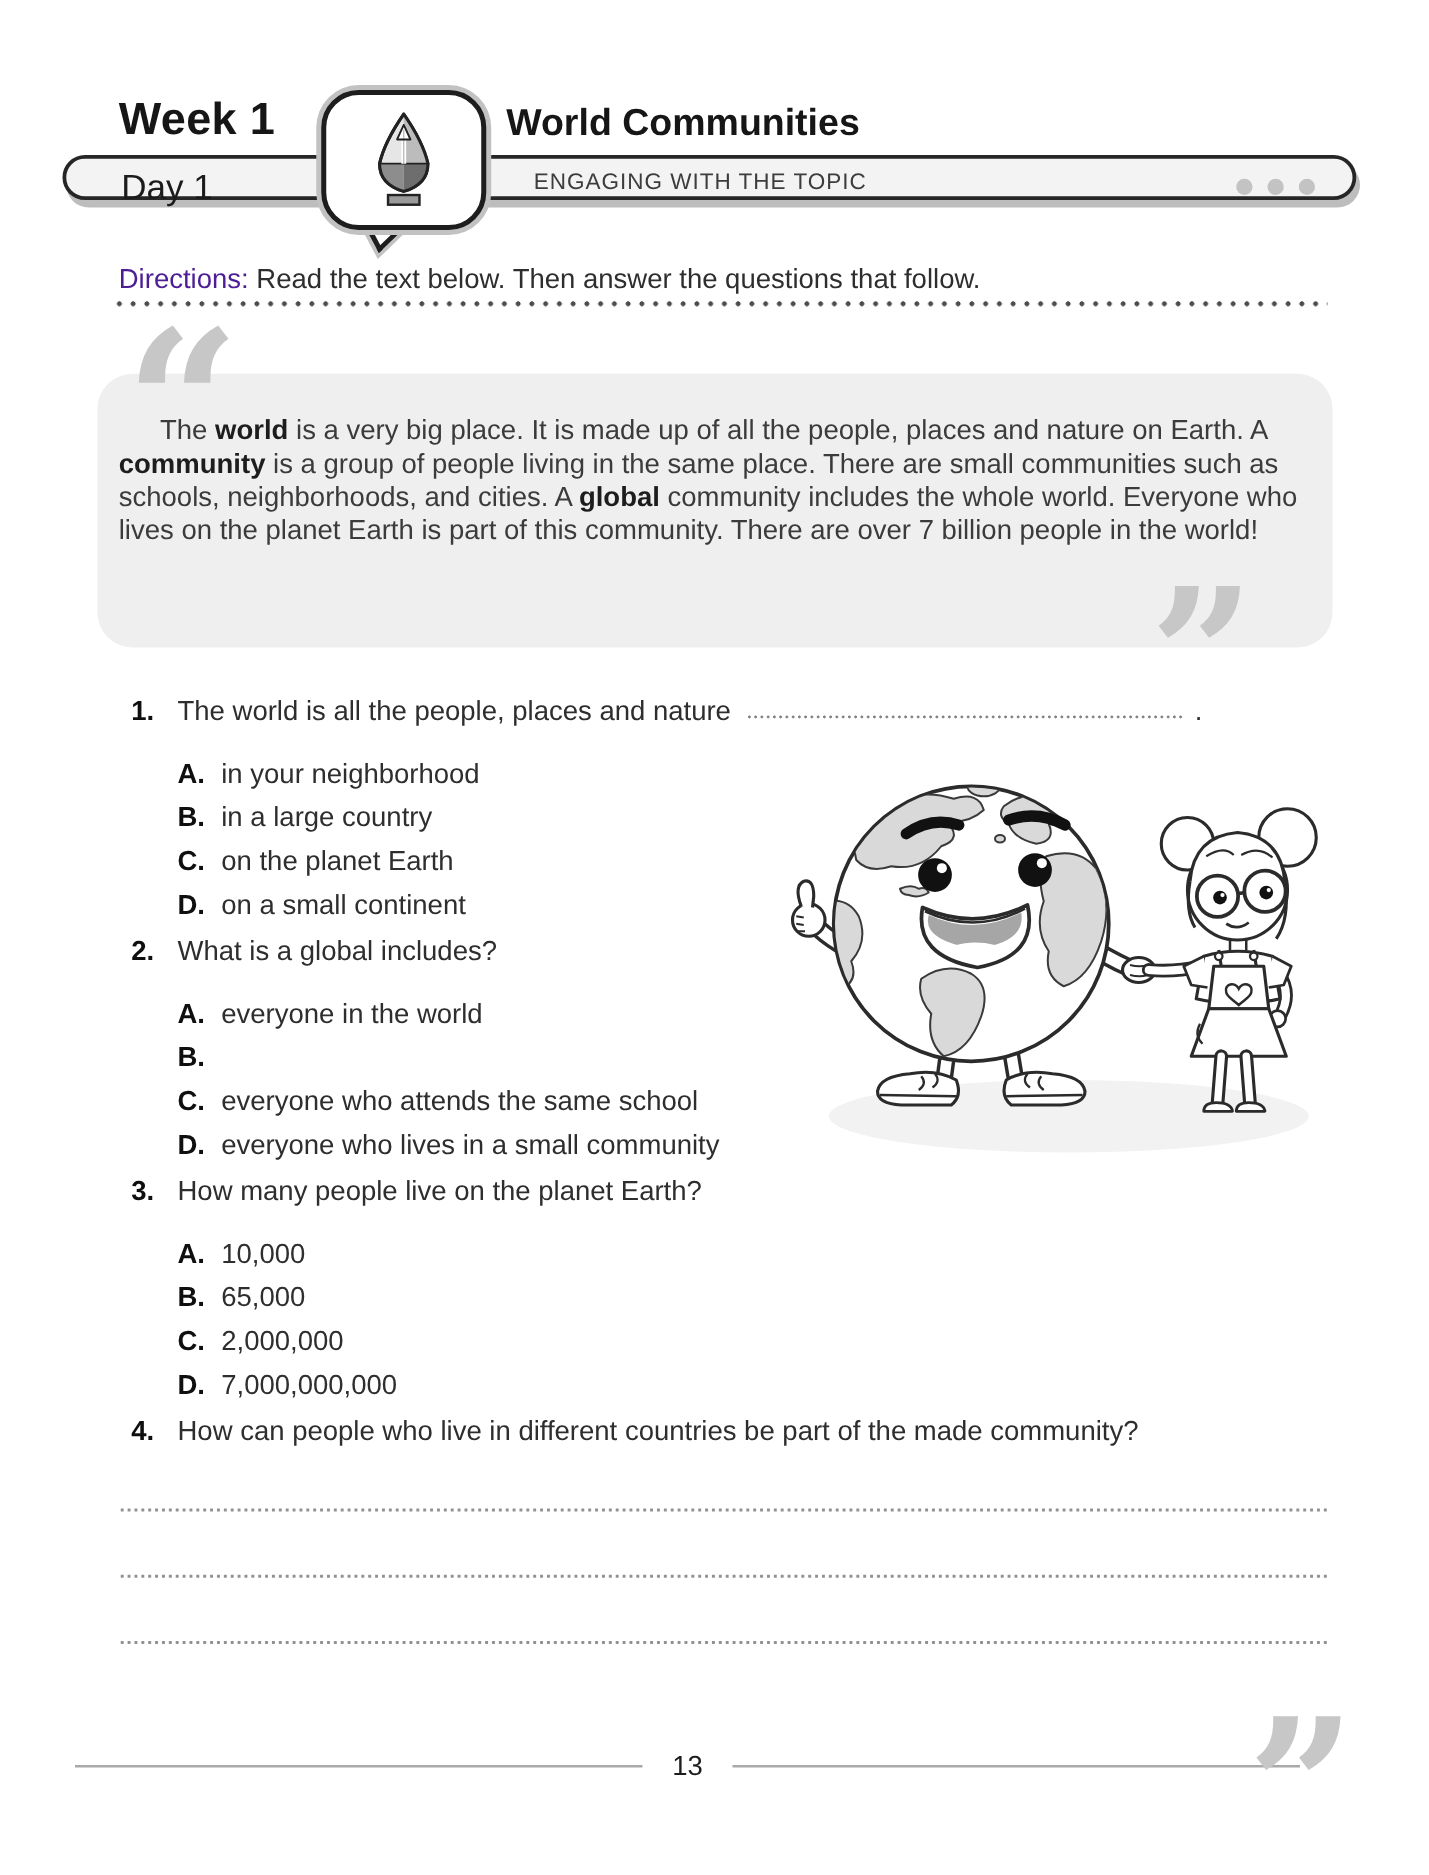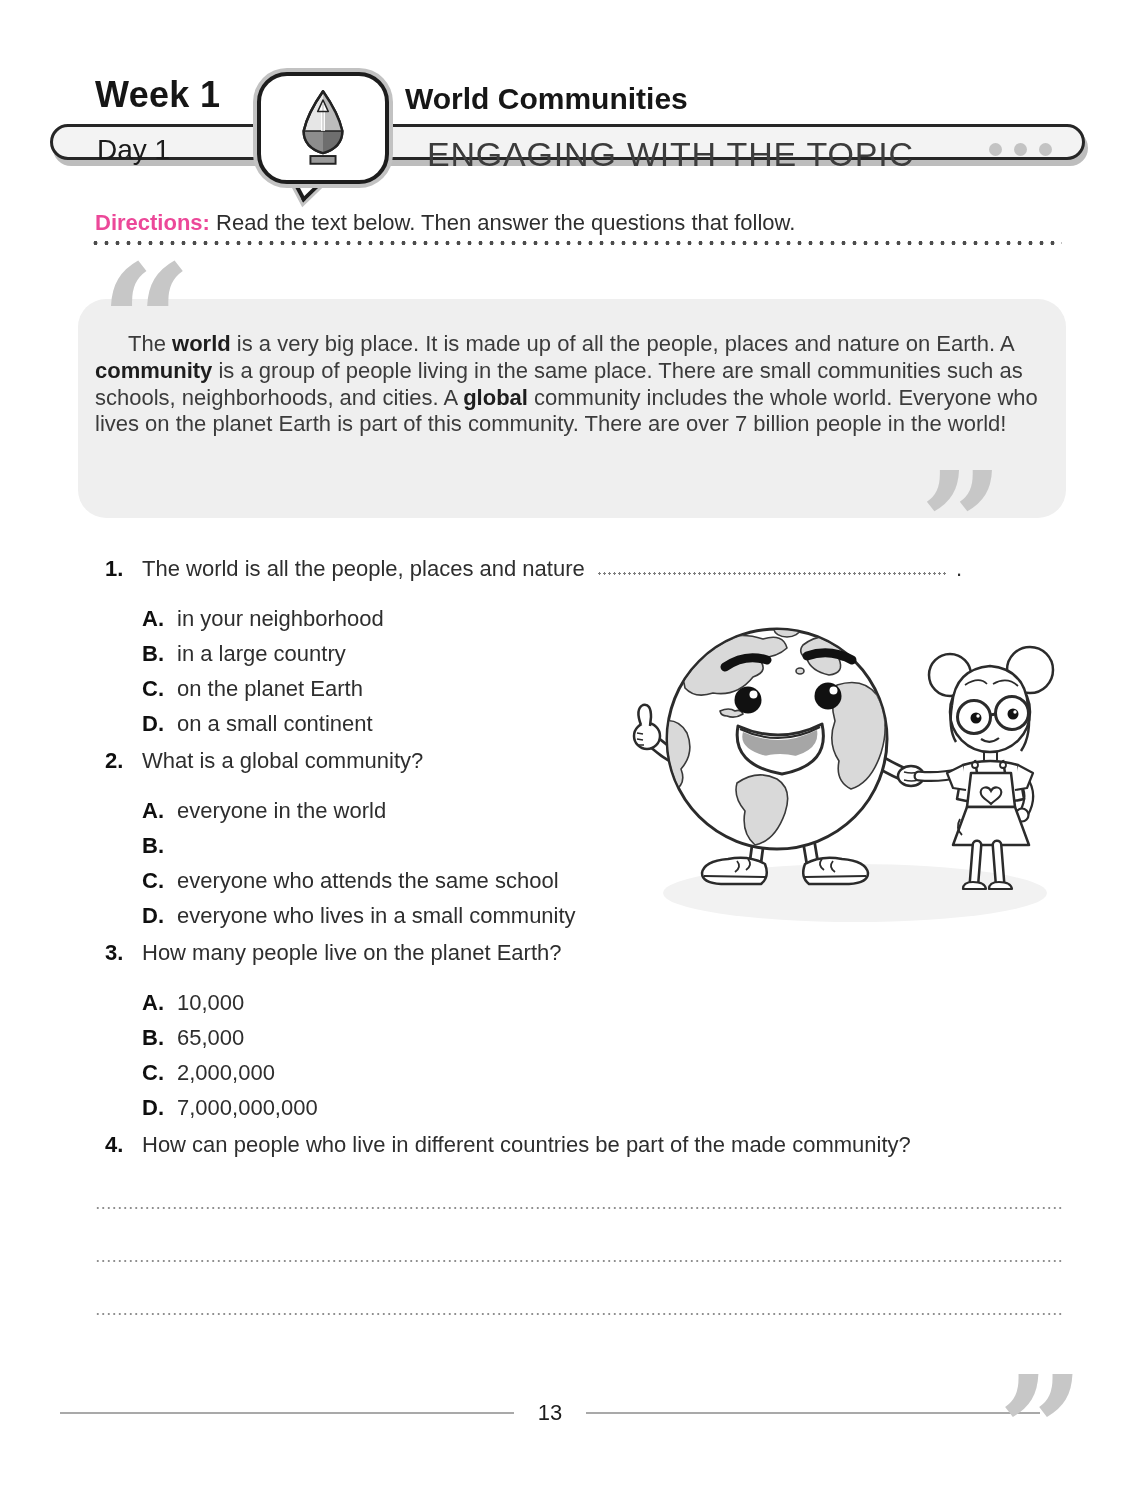--- a/index.html
+++ b/index.html
@@ -12,39 +12,39 @@
 
   
   .week { position:absolute; left:95px; top:74px; font-size:36px; font-weight:800; color:#161616; letter-spacing:0.3px; }
   .title { position:absolute; left:405px; top:82px; font-size:30px; font-weight:800; color:#161616; }
   .bar {
     position:absolute; left:50px; top:124px; width:1035px; height:36px;
     background:#f3f3f3; border:3px solid #262626; border-radius:26px;
     box-shadow:3px 6px 0 #bdbdbd;
   }
   .day { position:absolute; left:44px; top:7px; font-size:28px; color:#1b1b1b; }
-  .subtitle { position:absolute; left:374px; top:8px; font-size:34px; color:#3c3c3c; letter-spacing:0.8px;text-align:center; }
+  .subtitle { position:absolute; left:374px; top:8px; font-size:18px; color:#3c3c3c; letter-spacing:0.8px;text-align:center; }
   .bar-dots { position:absolute; right:30px; top:16px; display:flex; gap:12px; }
   .bar-dots i { width:13px; height:13px; border-radius:50%; background:#c3c3c3; }
 
   .bubble {
     position:absolute; left:257px; top:72px; width:132px; height:112px;
     background:#ffffff; border:4px solid #1d1d1d; border-radius:30px;
     box-shadow:0 0 0 4px #c2c2c2; z-index:5;
     display:flex; align-items:center; justify-content:center;
   }
   .bubble-tail {
     position:absolute; left:293px; top:166px; width:28px; height:28px;
     background:#ffffff; border-right:4px solid #1d1d1d; border-bottom:4px solid #1d1d1d;
     transform:rotate(62deg) skew(16deg); box-shadow:3px 3px 0 #c2c2c2; z-index:4;
   }
 
   
   .directions { position:absolute; left:95px; top:210px; width:970px; font-size:22px; color:#2e2e2e; }
-  .directions b { font-weight:700; color:#ec4899; }
+  .directions b { font-weight:400; color:#4c1d95; }
   .dotsep {
     position:absolute; left:90px; top:240px; width:972px; height:6px;
     background:radial-gradient(circle, #4c4c4c 1.8px, transparent 2.2px) repeat-x;
     background-size:11px 6px;
   }
 
   
   .quote-box { position:absolute; left:78px; top:299px; width:988px; height:219px; background:#efefef; border-radius:28px; }
   .bigquote { position:absolute; font-family:"DejaVu Serif", serif; font-weight:bold; color:#c7c7c7; line-height:1; z-index:2; }
   .q-open  { left:100px; top:243px; font-size:160px; }
@@ -157,21 +157,21 @@
       <li class="opt">
           <span class="opt-letter">D.</span>
           <span>on a small continent</span>
         </li>
     </ul>
   </div>
 
   <div class="q" id="q2">
     <div class="q-head">
       <span class="q-num">2.</span>
-      <span class="q-text">What is a global community?</span>
+      <span class="q-text">What is a global includes?</span>
     </div>
     <ul class="opts">
       <li class="opt">
           <span class="opt-letter">A.</span>
           <span>everyone in the world</span>
         </li>
       <li class="opt">
           <span class="opt-letter">B.</span>
         </li>
       <li class="opt">

